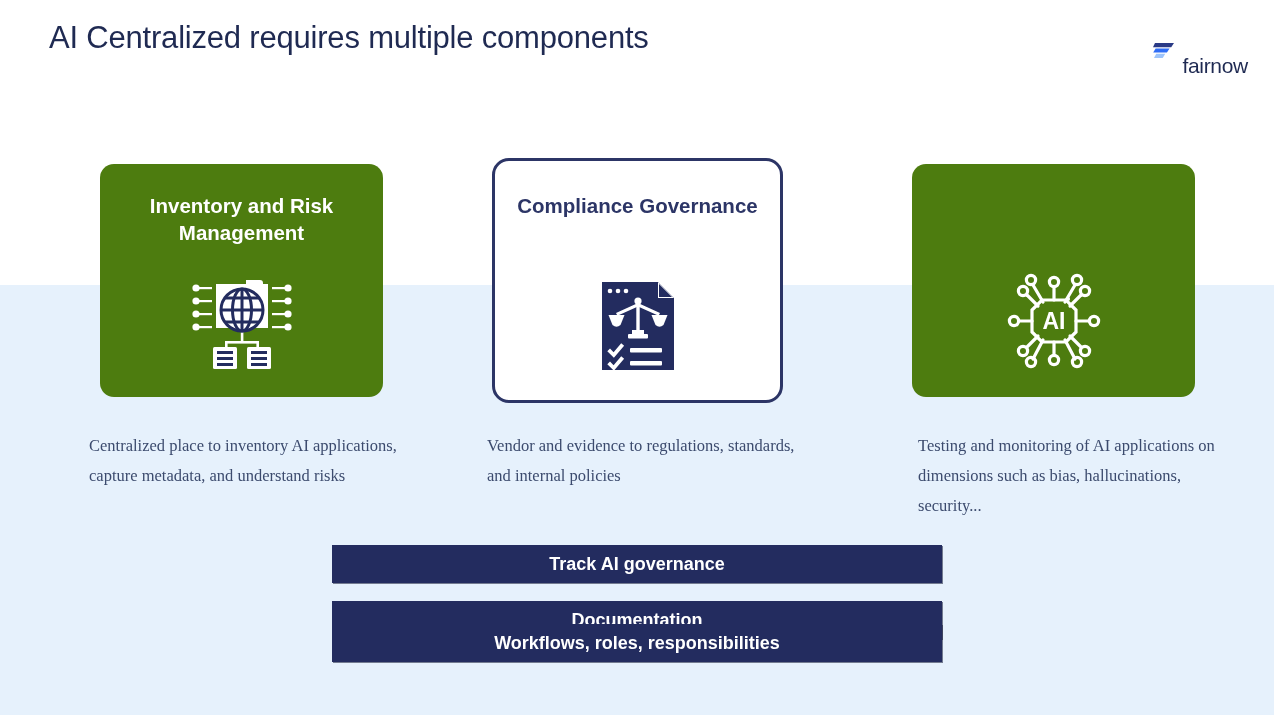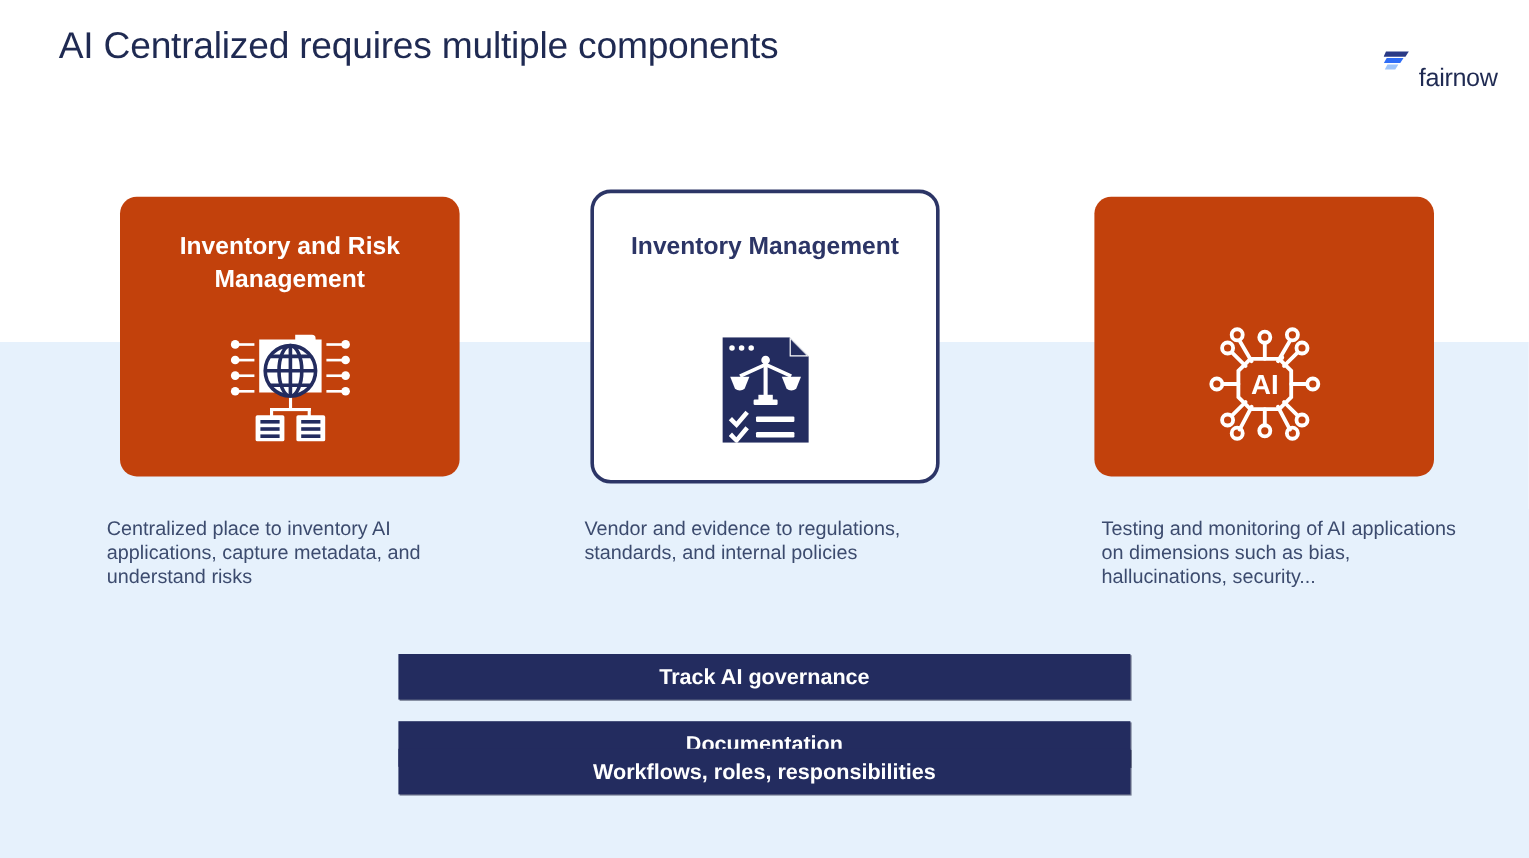--- a/index.html
+++ b/index.html
@@ -66,21 +66,21 @@
     position: absolute;
     width: 283px;
     height: 233px;
     border-radius: 14px;
     box-sizing: border-box;
     display: flex;
     flex-direction: column;
     align-items: center;
   }
   .card.filled {
-    background: #c2410c;
+    background: #4d7c0f;
     top: 164px;
   }
   .card.outlined {
     background: #ffffff;
     border: 3px solid #2c3566;
     top: 158px;
     height: 245px;
     width: 291px;
     border-radius: 17px;
   }
@@ -102,23 +102,24 @@
   .card-icon {
     margin-top: auto;
     margin-bottom: 24px;
   }
   .card.outlined .card-icon { margin-bottom: 26px; }
 
   
   .caption {
     position: absolute;
     font-size: 16.5px;
-    line-height: 20px;
+    line-height: 30px;
     color: #3c4b6e;
     top: 431px;
+    font-family: Liberation Serif, serif;
   }
   #caption-1 { left: 89px; width: 315px; }
   #caption-2 { left: 487px; width: 330px; }
   #caption-3 { left: 918px; width: 315px; }
 
   
   .bar {
     position: absolute;
     left: 332px;
     width: 610px;
@@ -206,21 +207,21 @@
         <rect x="25" y="86" width="16" height="3"></rect>
         <rect x="59" y="74" width="16" height="3"></rect>
         <rect x="59" y="80" width="16" height="3"></rect>
         <rect x="59" y="86" width="16" height="3"></rect>
       </g>
     </svg>
   </div>
 </div>
 
 <div class="card outlined" id="card-2">
-  <div class="card-title">Inventory Management</div>
+  <div class="card-title">Compliance Governance</div>
   <div class="card-icon">
     <svg width="72" height="88" viewBox="0 0 72 88" aria-hidden="true">
       <path d="M0 0 H56 L72 16 V88 H0 Z" fill="#232c5f"></path>
       <path d="M56 0 L72 16 H56 Z" fill="#ffffff"></path>
       <path d="M57 2 L70 15 H57 Z" fill="#232c5f"></path>
       <g fill="#ffffff">
         <circle cx="8" cy="9" r="2.3"></circle>
           <circle cx="16" cy="9" r="2.3"></circle>
           <circle cx="24" cy="9" r="2.3"></circle>
 

